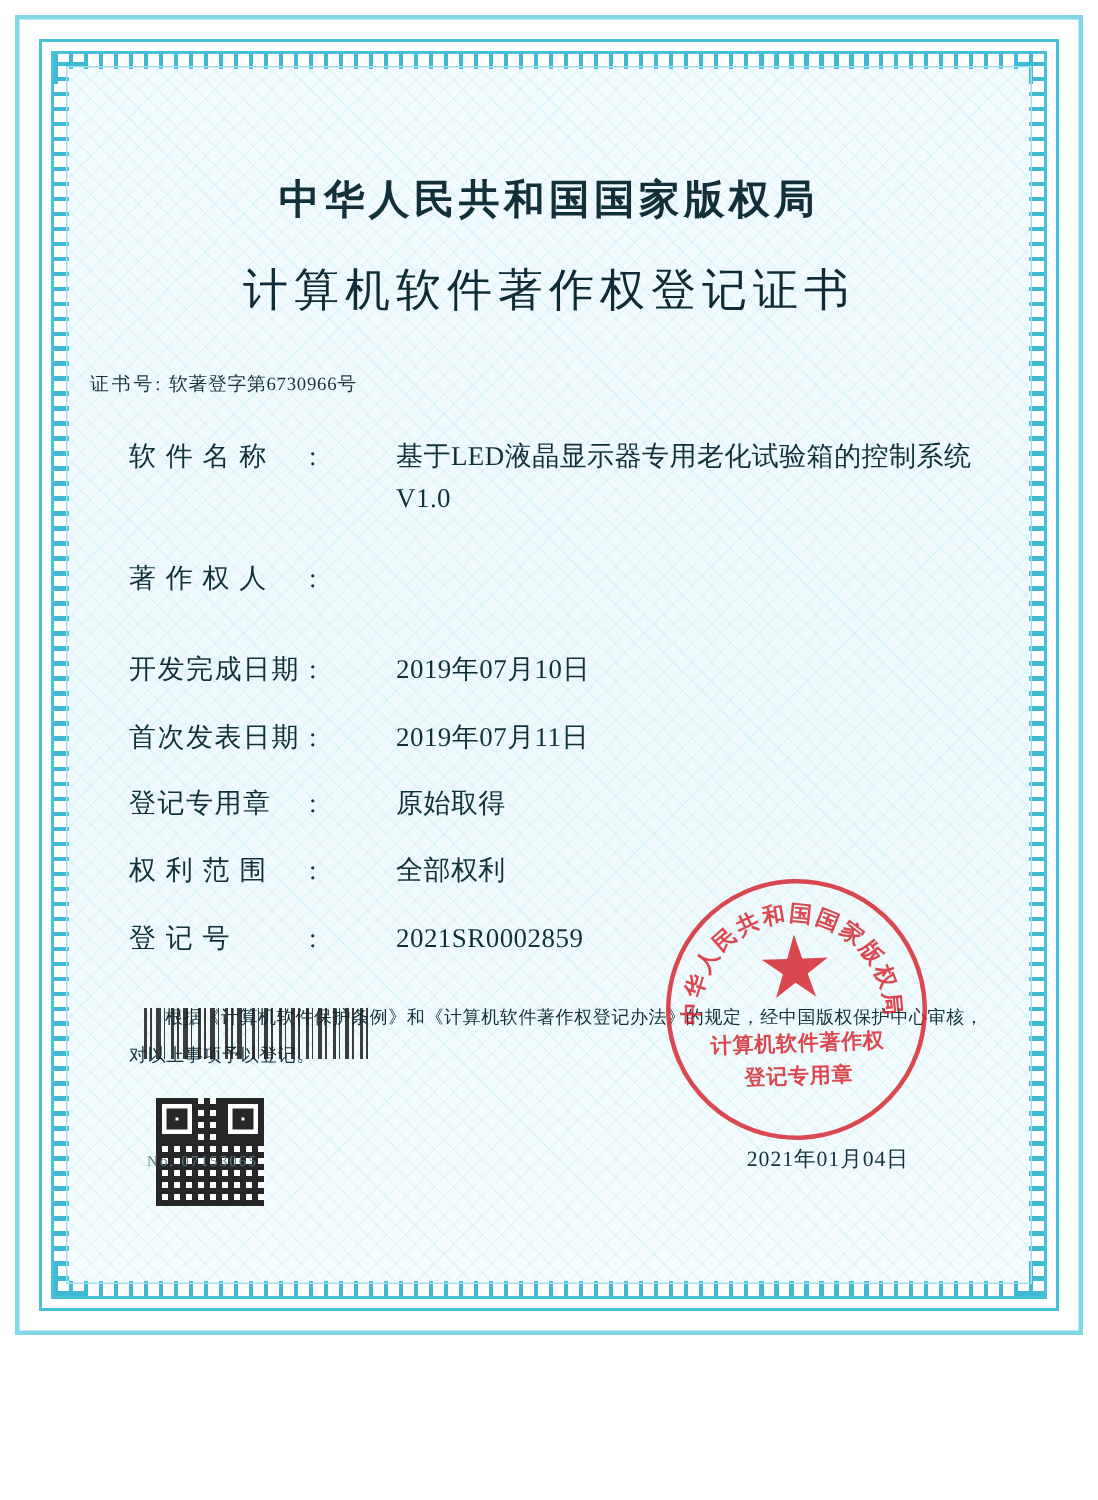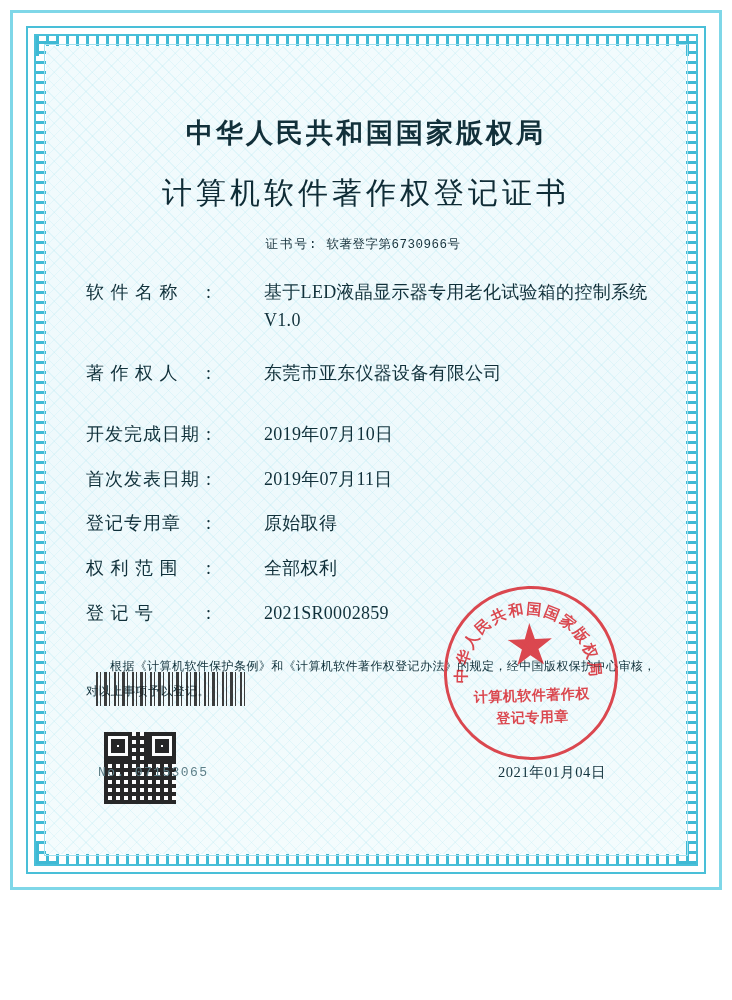--- a/index.html
+++ b/index.html
@@ -98,27 +98,26 @@
   }
   .title-sub {
     text-align: center;
     font-size: 30px;
     letter-spacing: 4px;
     color: #0f2c36;
     margin-top: 22px;
     font-weight: 400;
   }
   .cert-no {
-    text-align: center;
+    text-align: left;
     font-size: 12.5px;
     color: #17323c;
-    margin-top: 22px;
+    margin-top: 34px;
     padding-right: 6px;
     letter-spacing: 0.5px;
-    font-family: Liberation Mono, monospace;
   }
   .cert-no .label { letter-spacing: 2px; }
 
   
   .fields {
     margin-top: 26px;
     padding-left: 26px;
     padding-right: 8px;
   }
   .row {
@@ -202,24 +201,24 @@
     background: #fff;
     box-shadow: inset 0 0 0 3px #fff, inset 0 0 0 9px #111;
   }
   .qrcode::before { left: 0; top: 0; }
   .qrcode::after { right: 0; top: 0; }
 
   .serial {
     position: absolute;
     left: 38px;
     bottom: 60px;
-    font-size: 13px;
+    font-size: 10px;
     color: #5e7f88;
     letter-spacing: 1.4px;
-    font-family: Liberation Mono, monospace;
+    font-family: Liberation Serif, serif;
   }
   .issue-date {
     position: absolute;
     right: 66px;
     bottom: 58px;
     font-size: 14.5px;
     color: #12323c;
     letter-spacing: 0.6px;
   }
 
@@ -292,21 +291,20 @@
           <span>基于LED液晶显示器专用老化试验箱的控制系统</span>
           <span class="line2">V1.0</span>
         </div>
       </div>
 
       <div class="gap-md"></div>
 
       <div class="row">
         <div class="key">著 作 权 人</div>
         <div class="colon">:</div>
-        <div class="val">东莞市亚东仪器设备有限公司</div>
       </div>
 
       <div class="gap-lg"></div>
 
       <div class="row">
         <div class="key">开发完成日期</div>
         <div class="colon">:</div>
         <div class="val">2019年07月10日</div>
       </div>
 

